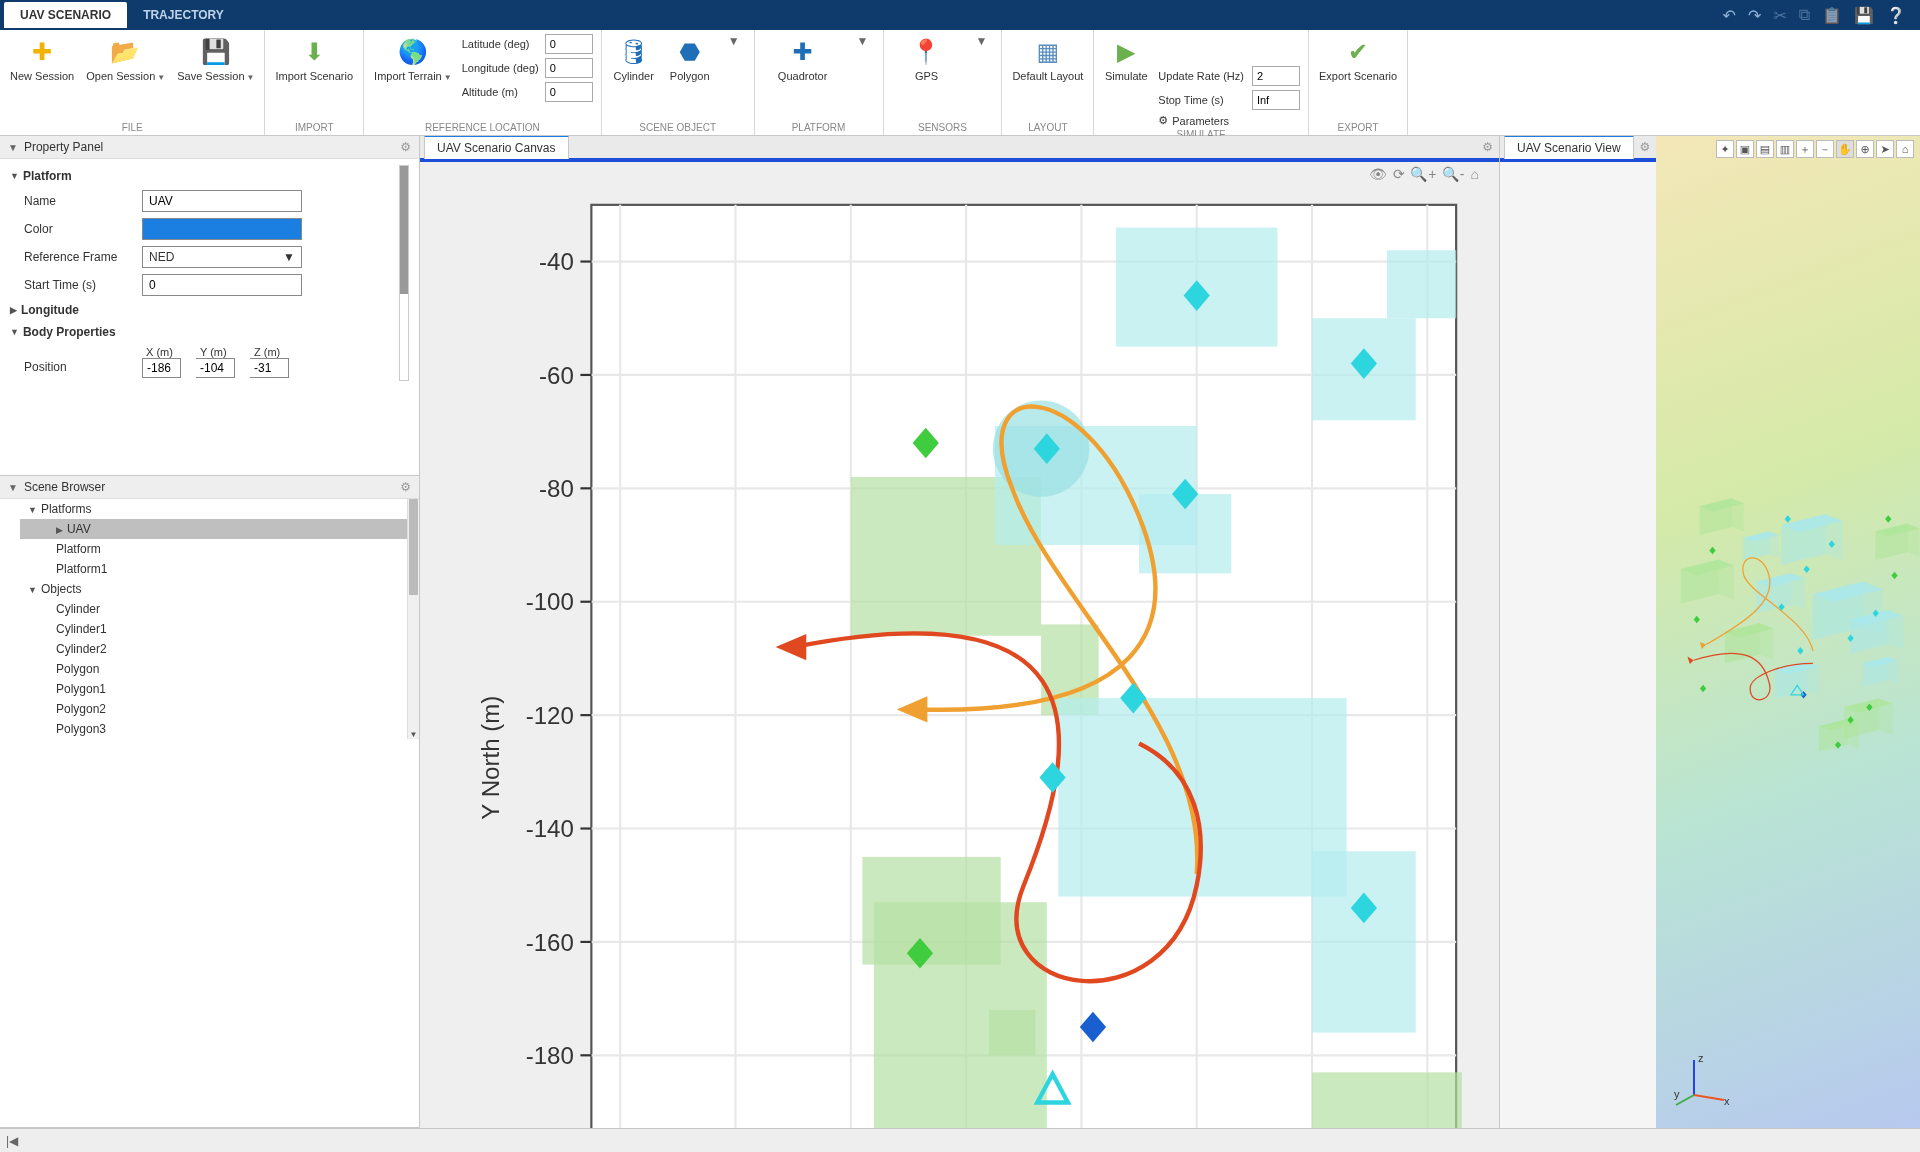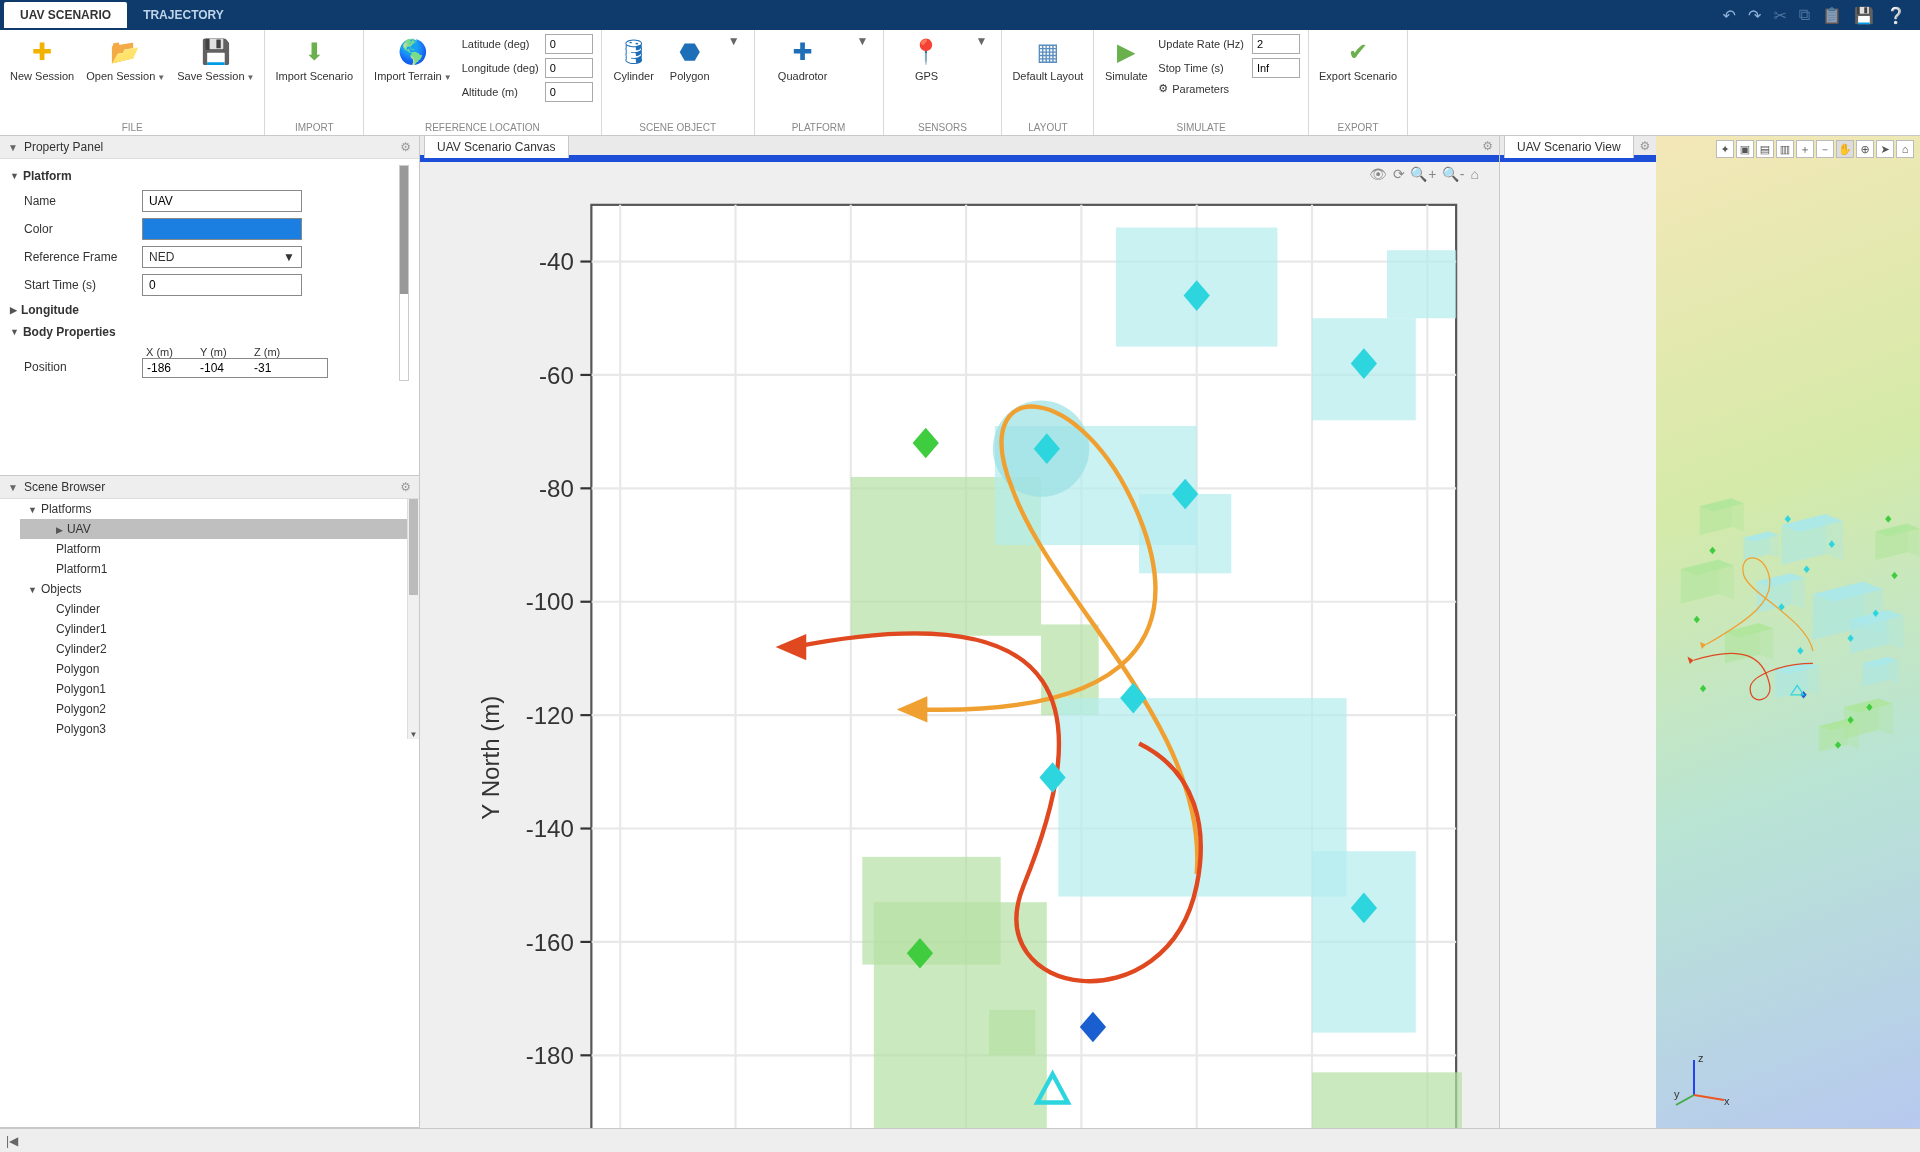--- a/index.html
+++ b/index.html
@@ -21,21 +21,21 @@
 .tool-group .label { font-size: 10px; color: #888; text-align: center; padding-top: 2px; }
 .tool-btn { display: flex; flex-direction: column; align-items: center; gap: 4px; cursor: pointer; padding: 4px 2px; min-width: 48px; }
 .tool-btn .icon { width: 28px; height: 28px; display: flex; align-items: center; justify-content: center; font-size: 24px; }
 .tool-btn .txt { font-size: 11px; text-align: center; line-height: 1.1; color: #333; }
 .tool-btn .caret { font-size: 8px; color: #666; margin-left: 2px;}
 .ref-grid { display: grid; grid-template-columns: auto auto; gap: 4px 6px; align-items: center; }
 .ref-grid label { font-size: 11px; color: #333; }
 .ref-grid input { width: 48px; height: 20px; border: 1px solid #aaa; padding: 0 4px; font-size: 11px; }
 .wide-tool { display:flex; align-items:center; gap:8px; }
 .wide-tool .drop-caret { cursor:pointer; padding:0 6px; color:#666;}
-.sim-grid { display:grid; grid-template-columns:auto auto; gap:4px 8px; align-items:center;}
+.sim-grid { display:grid; grid-template-columns:auto auto; gap:4px 8px; align-items:center;margin-top:32px;}
 .sim-grid label{font-size:11px;}
 .sim-grid input{width:48px;height:20px;border:1px solid #aaa;padding:0 4px;font-size:11px;}
 .sim-grid .param { display:flex; align-items:center; gap:4px; grid-column:1/3; font-size:11px; cursor:pointer;}
 
 
 .main { flex:1; display:flex; overflow:hidden; }
 .left-col { width:420px; display:flex; flex-direction:column; border-right:1px solid #c8c8c8;}
 .panel { display:flex; flex-direction:column; border-bottom:1px solid #c8c8c8; background:#fff; }
 .panel-header { background:#eee; padding:4px 8px; font-size:12px; color:#333; display:flex; align-items:center; gap:6px; border-bottom:1px solid #ddd;}
 .panel-header .collapse{cursor:pointer;color:#666;font-size:10px;}
@@ -47,42 +47,42 @@
 .section-head { display:flex; align-items:center; gap:4px; font-weight:bold; font-size:12px; padding:4px 0; cursor:pointer;}
 .section-head .arrow{font-size:9px;color:#555;}
 .prop-row { display:flex; align-items:center; padding:3px 0 3px 14px; gap:8px;}
 .prop-row label{width:110px;font-size:12px;}
 .prop-row input[type=text]{border:1px solid #888;height:22px;padding:0 6px;font-size:12px;width:160px;}
 .color-swatch{width:160px;height:22px;border:1px solid #888;background:#1a7fe0;cursor:pointer;}
 .select{display:flex;align-items:center;border:1px solid #888;height:22px;width:160px;padding:0 6px;justify-content:space-between;cursor:pointer;font-size:12px;}
 button.snap{height:24px;border:1px solid #888;background:#f5f5f5;padding:0 10px;font-size:12px;cursor:pointer;}
 .pos-grid{display:grid;grid-template-columns:54px 54px 54px;gap:0;}
 .pos-grid .hdr{font-size:11px;text-align:left;padding-left:4px;}
-.pos-grid input{border:1px solid #888;border-left:none;height:20px;font-size:12px;padding:0 4px;width:78px;}
+.pos-grid input{border:1px solid #888;border-left:none;height:20px;font-size:12px;padding:0 4px;width:39px;}
 .pos-grid input:first-of-type{border-left:1px solid #888;}
 
 
 .tree{padding:0 0;font-size:12px;position:relative;margin-left:20px;}
 .tree-wrap{display:flex;}
 .tree-content{flex:1;overflow:auto;max-height:300px;}
 .tree-scrollbar{width:12px;border-left:1px solid #ddd;position:relative;background:#f0f0f0;}
 .tree-scrollbar::after{content:"";position:absolute;top:0;left:1px;right:1px;height:40%;background:#bbb;}
 .tree-scrollbar .up,.tree-scrollbar .down{position:absolute;left:0;right:0;text-align:center;font-size:8px;color:#555;cursor:pointer;}
 .tree-scrollbar .up{top:0;}
 .tree-scrollbar .down{bottom:0;}
 .tree .node{padding:3px 8px 3px 18px;cursor:pointer;white-space:nowrap;}
 .tree .node.parent{padding-left:8px;font-weight:normal;}
 .tree .node.parent .arrow{font-size:9px;color:#555;margin-right:4px;}
 .tree .node.child{padding-left:36px;}
 .tree .node.selected{background:#bfbfbf;}
 
 
 .center-col{flex:1;display:flex;flex-direction:column;border-right:1px solid #c8c8c8;}
 .right-col{width:420px;display:flex;flex-direction:row;}
-.doc-tabs{display:flex;background:#eaeaea;border-bottom:7px solid #1d4ed8;align-items:center;height:26px;}
+.doc-tabs{display:flex;background:#eaeaea;border-bottom:4px solid #1d4ed8;align-items:center;height:26px;}
 .doc-tabs .doc-tab{padding:4px 12px;background:#fff;border:1px solid #c8c8c8;border-bottom:none;margin-left:4px;font-size:12px;cursor:pointer;border-top:2px solid #1a7fe0;}
 .doc-tabs .spacer{flex:1;}
 .doc-tabs .gear{padding:0 6px;color:#999;cursor:pointer;}
 .canvas-area{flex:1;background:#efefef;position:relative;overflow:hidden;}
 .plot{position:absolute;left:40px;top:10px;right:10px;bottom:10px;}
 .plot-tools{position:absolute;top:4px;right:20px;display:flex;gap:6px;z-index:5;}
 .plot-tools span{color:#888;cursor:pointer;font-size:14px;}
 .view-tools{position:absolute;top:4px;right:6px;display:flex;gap:2px;z-index:5;}
 .view-tools span{border:1px solid #bbb;background:#fff;width:18px;height:18px;display:flex;align-items:center;justify-content:center;font-size:11px;color:#555;cursor:pointer;}
 .axes3d{position:absolute;bottom:18px;left:18px;}

